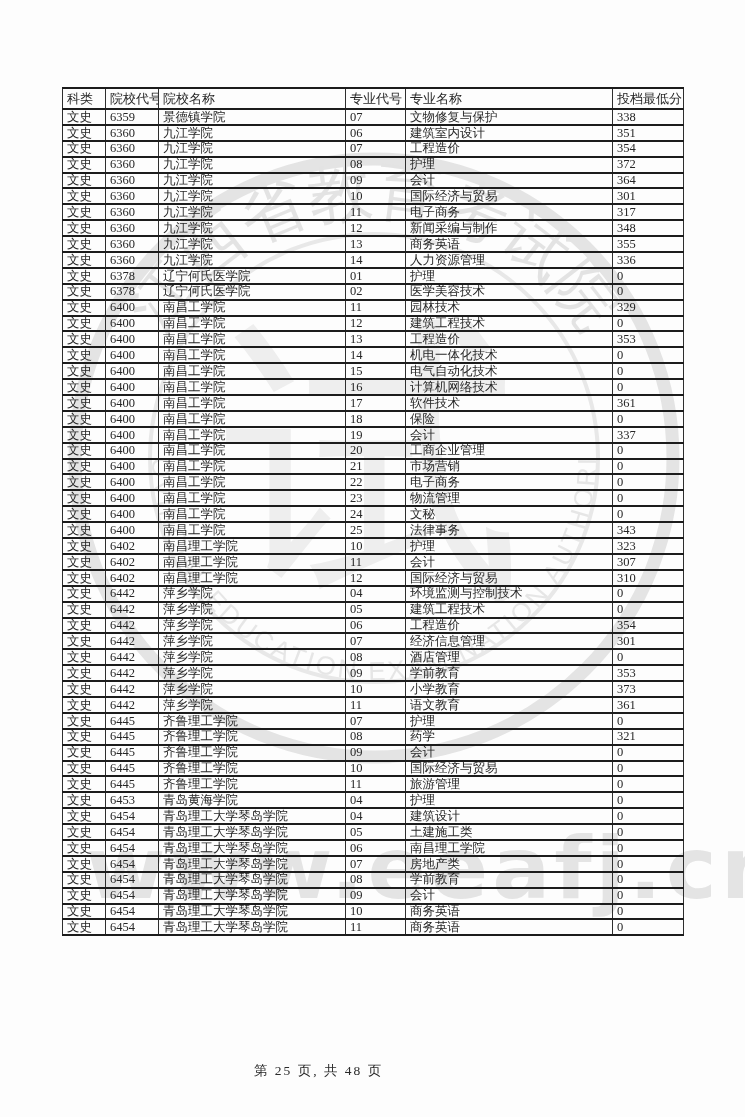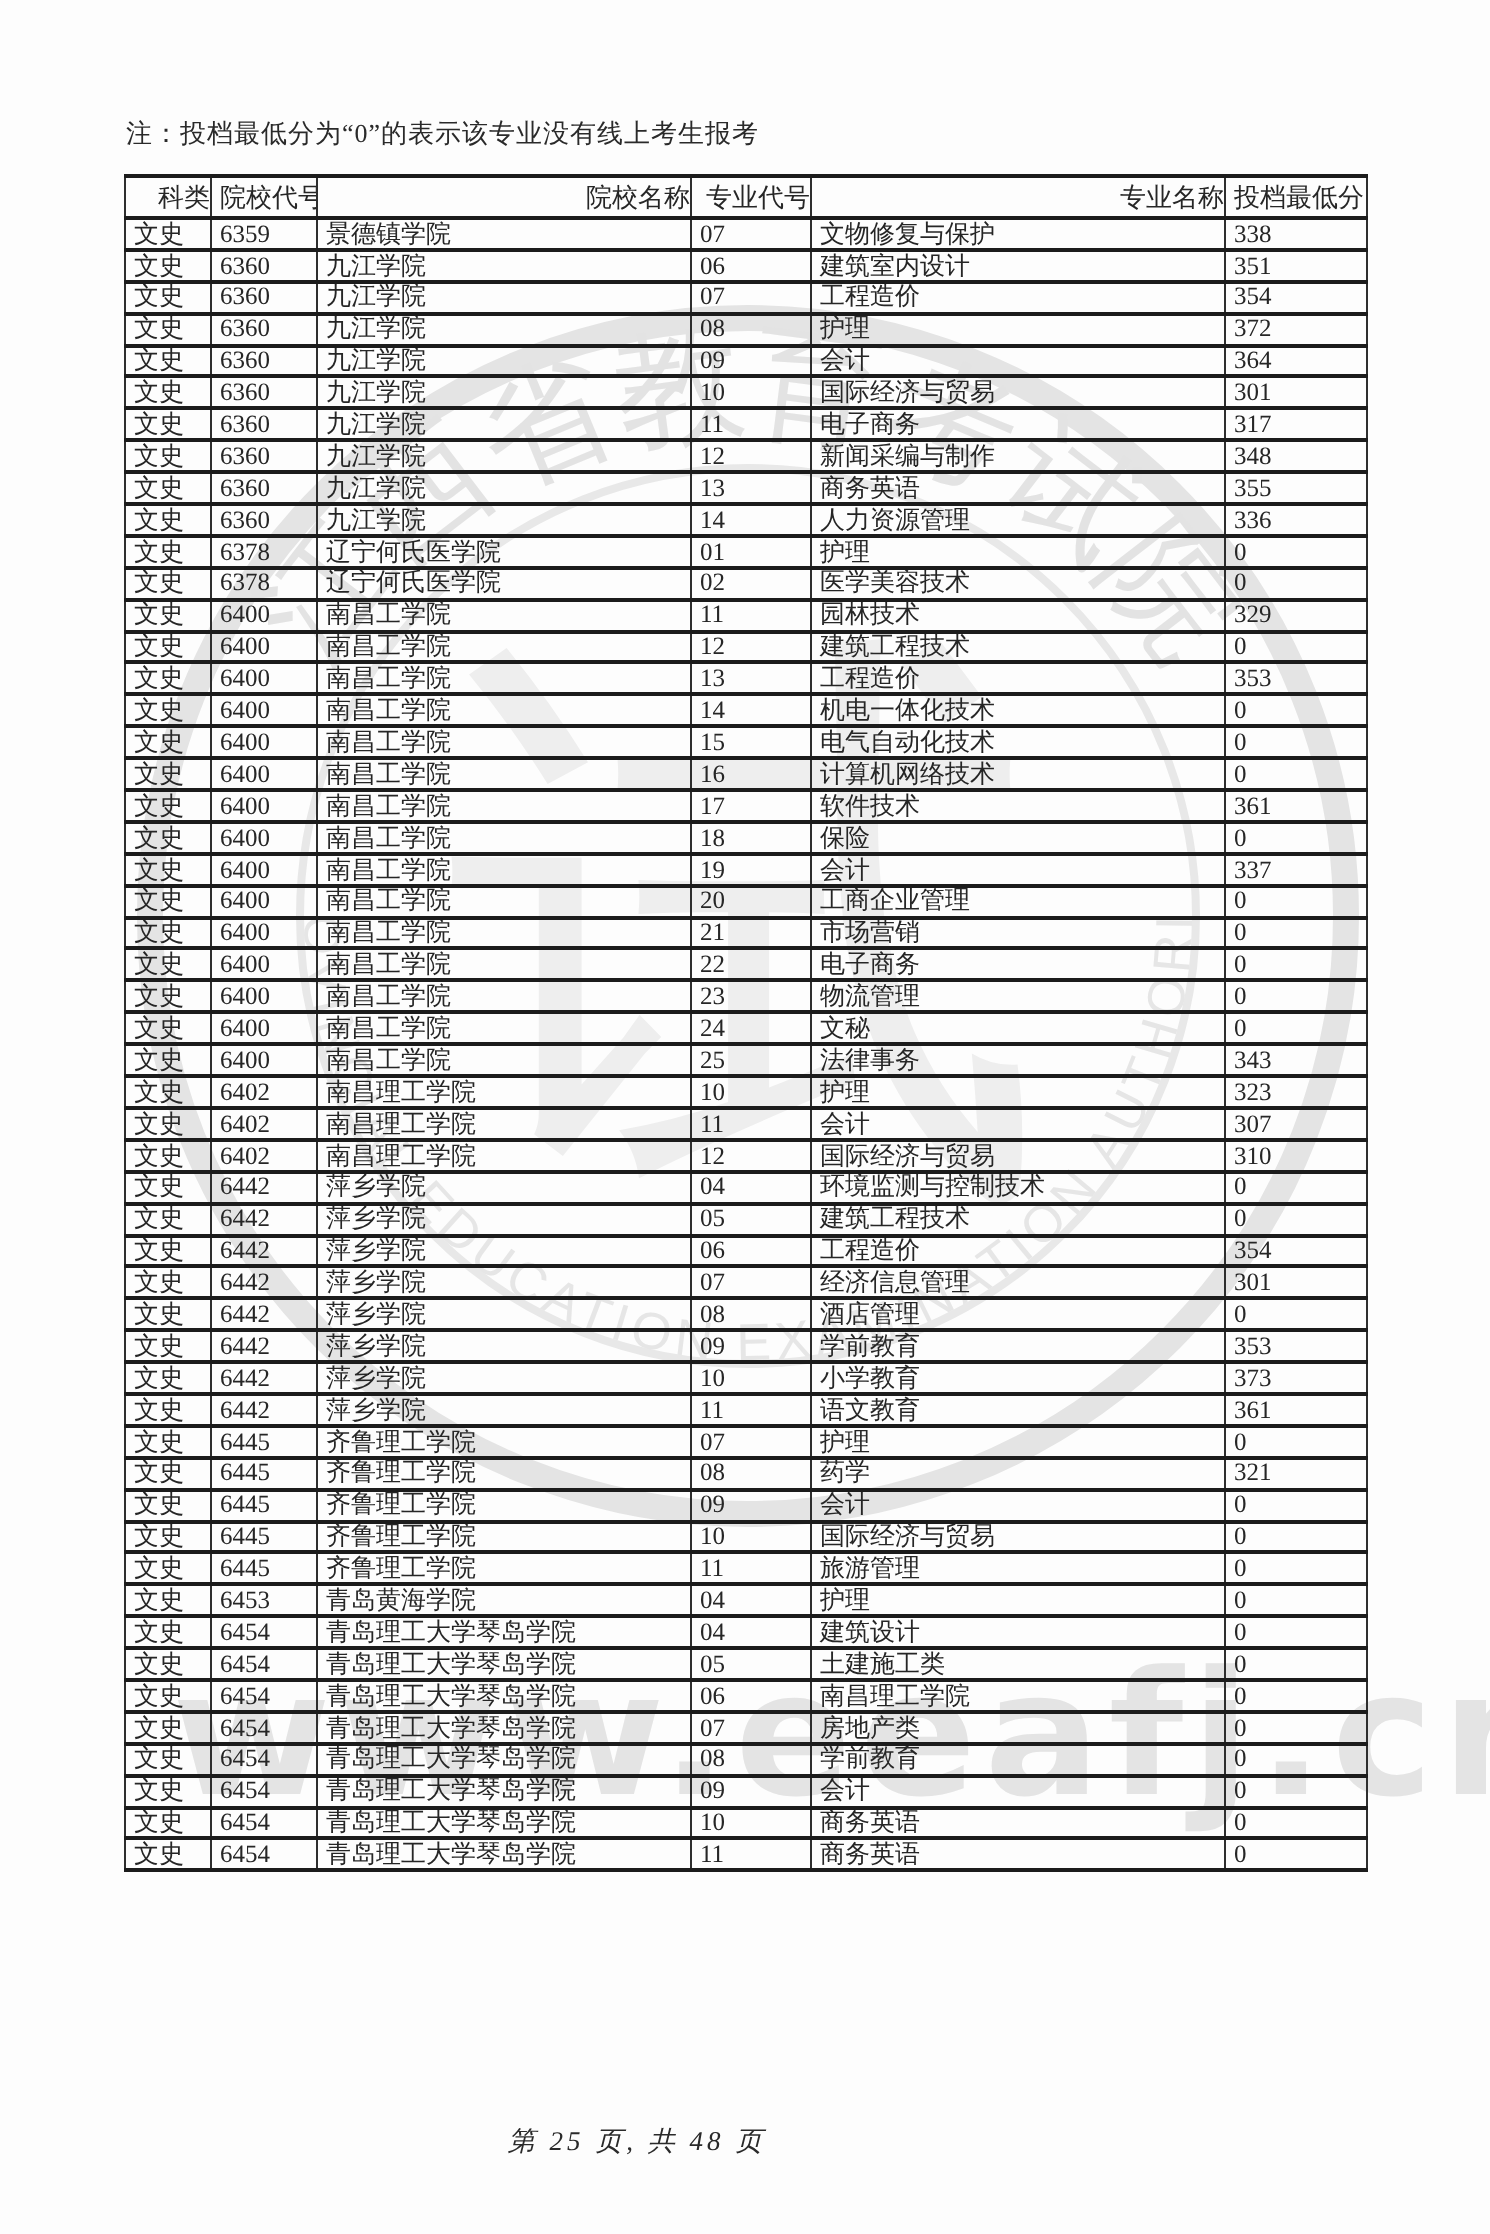--- a/index.html
+++ b/index.html
@@ -25,27 +25,27 @@
     border-collapse:collapse;table-layout:fixed;
     font-size:12.5px;color:#262626;
   }
   table.score th,table.score td{
     border-left:1px solid #2e2e2e;border-right:1px solid #2e2e2e;
     border-top:2px solid #1c1c1c;border-bottom:2px solid #1c1c1c;
     padding:0 0 0 4px;font-weight:normal;text-align:left;
     vertical-align:middle;overflow:hidden;white-space:nowrap;
     background:transparent;line-height:1;
   }
-  table.score th{height:19px;font-size:13px;text-align:right;}
+  table.score th{height:19px;font-size:13px;}
   table.score td{height:13.9px;}
   table.score td.score,table.score th.score-h{padding-right:4px;}
   table.score td.score{text-align:left;}
   .footer{
     position:absolute;left:0;top:1062px;width:637px;text-align:center;
-    font-size:13.5px;color:#2a2a2a;letter-spacing:2px;font-style:italic;
+    font-size:13.5px;color:#2a2a2a;letter-spacing:2px;
   }
 </style>
 </head>
 <body>
 
 <div class="wm-layer">
   <svg width="660" height="660" viewBox="0 0 660 660" style="position:absolute;left:44px;top:128px;">
     <defs>
       <path id="arcTop" d="M 85 330 A 245 245 0 0 1 575 330" fill="none"></path>
       <path id="arcBottom" d="M 108 330 A 222 222 0 0 0 552 330" fill="none"></path>
@@ -57,21 +57,20 @@
     </text>
     <text font-size="26" fill="#e6e6e6" font-family="'Liberation Sans',sans-serif" letter-spacing="3">
       <textPath href="#arcBottom" startOffset="50%" text-anchor="middle">PROVINCIAL EDUCATION EXAMINATION AUTHORITY</textPath>
     </text>
     <text x="330" y="438" font-size="300" fill="#eeeeee" text-anchor="middle" font-family="'Liberation Serif',serif">试</text>
   </svg>
   <div class="wm-url">www.eeafj.cn</div>
 </div>
 
 <div class="content">
-  <div class="note">注：投档最低分为“0”的表示该专业没有线上考生报考</div>
 
   <table class="score">
     <colgroup>
       <col style="width:43px">
         <col style="width:53px">
         <col style="width:187px">
       <col style="width:60px">
         <col style="width:207px">
         <col style="width:71px">
     </colgroup>

